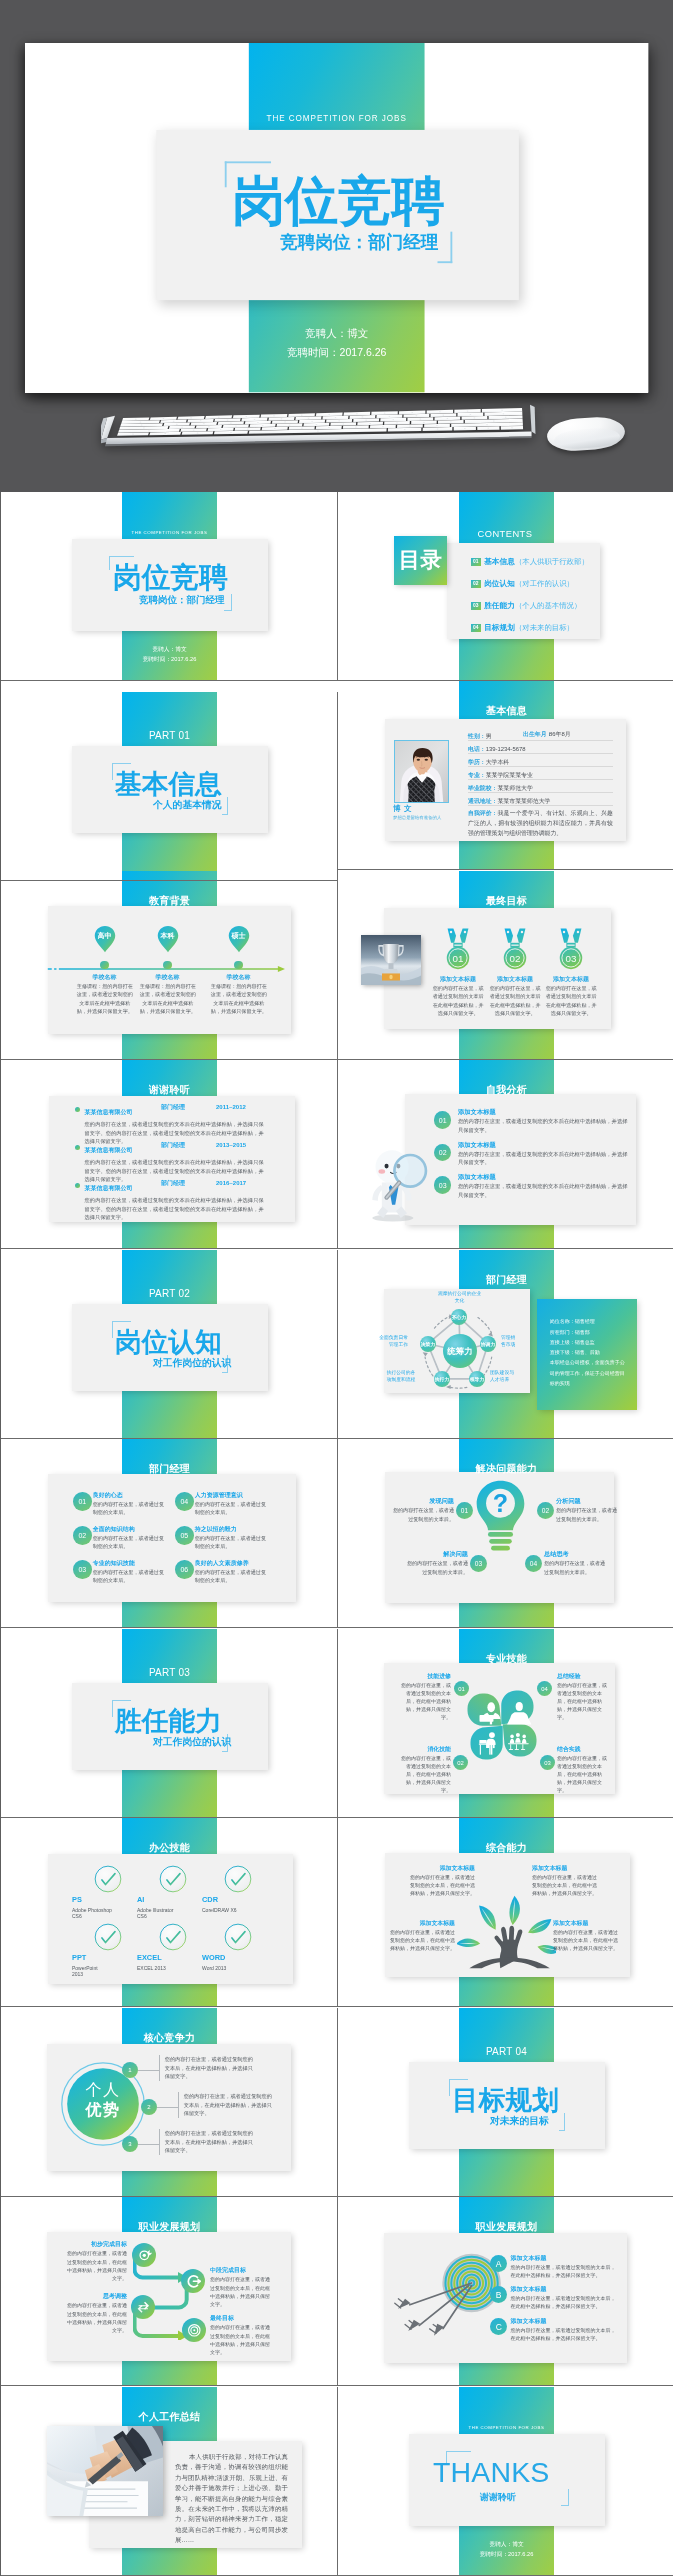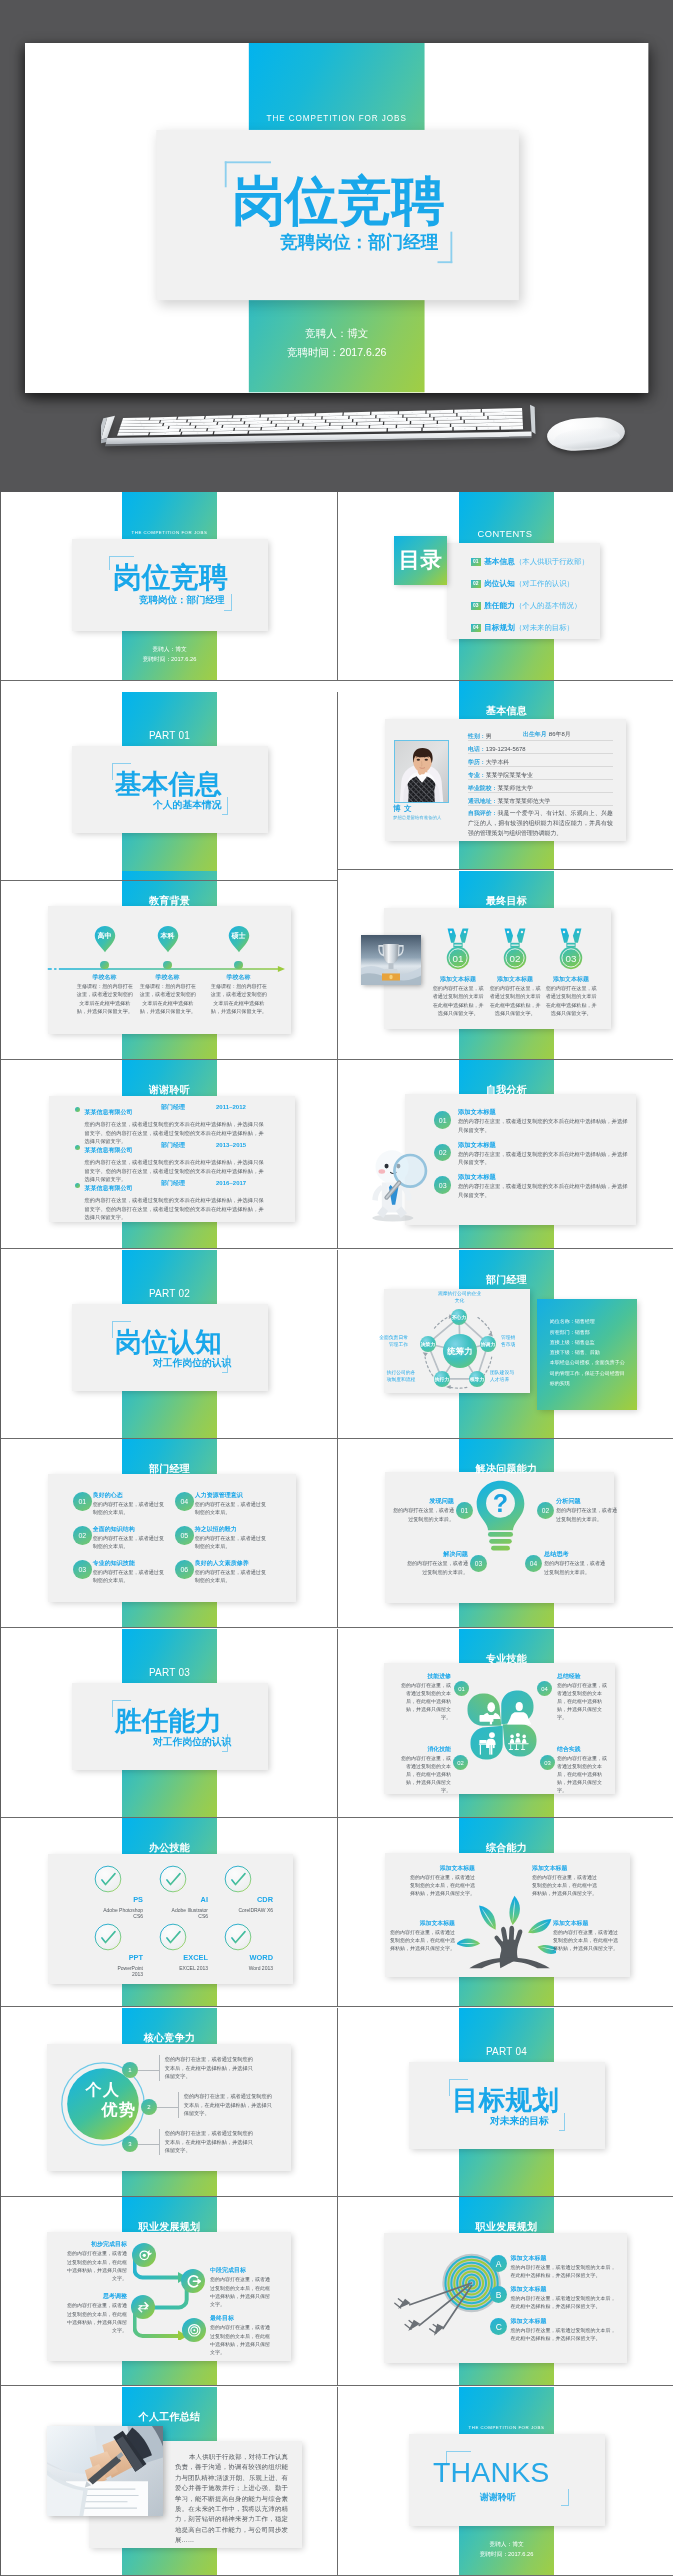--- a/index.html
+++ b/index.html
@@ -201,21 +201,21 @@
 .pr-n{position:absolute;width:15px;height:15px;border-radius:50%;color:#fff;font-size:5.9px;font-weight:400;
   display:flex;align-items:center;justify-content:center;background:linear-gradient(150deg,#2ab4cd,#7ac968);z-index:8}
 .pr-n.n0{left:116px;top:52px}
 .pr-n.n1{left:115px;top:126px}
 .pr-n.n2{left:202px;top:126px}
 .pr-n.n3{left:199px;top:52px}
 
 
 .of-panel{left:47px;top:36px;width:245px;height:130px}
 .of-grid{position:absolute;left:0;top:0;width:337px;height:189px;z-index:6}
-.of-it{position:absolute;width:71px;text-align:right}
+.of-it{position:absolute;width:71px;text-align:left}
 .of-it.i0{left:71px;top:47px}.of-it.i1{left:136px;top:47px}.of-it.i2{left:201px;top:47px}
 .of-it.i3{left:71px;top:105px}.of-it.i4{left:136px;top:105px}.of-it.i5{left:201px;top:105px}
 .of-ring{width:28px;height:28px;margin:0 auto}
 .of-ring svg{width:28px;height:28px}
 .of-a{color:#1ba7ea;font-size:7.4px;font-weight:700;margin-top:3.2px;line-height:1.1}
 .of-n{color:#545a60;font-size:5px;margin-top:2.4px;line-height:1.25}
 .of-v{color:#545a60;font-size:5px;line-height:1.25}
 
 
 .ov-panel{left:47px;top:35px;width:245px;height:124px}
@@ -226,22 +226,22 @@
 .ov-it.i1{left:194px;top:47px;text-align:left}
 .ov-it.i2{left:49px;top:102px;text-align:right}
 .ov-it.i3{left:215px;top:102px;text-align:left}
 .ov-t{color:#1ba7ea;font-size:5.9px;font-weight:700;margin-bottom:1.6px;line-height:1.1}
 .ov-b{color:#4f555b;font-size:5px;line-height:1.62;width:68px}
 
 
 .co-panel{left:46px;top:36px;width:244px;height:127px}
 .co-circ{position:absolute;left:59px;top:53px;width:86px;height:86px;z-index:7}
 .co-circ svg{width:86px;height:86px}
-.co-c1{position:absolute;left:0;top:21.4px;width:86px;text-align:center;color:#fff;font-size:16px;font-weight:700;letter-spacing:.09em;line-height:1}
-.co-c2{position:absolute;left:16px;top:41px;width:86px;text-align:center;color:#fff;font-size:16px;font-weight:700;letter-spacing:.09em;line-height:1}
+.co-c1{position:absolute;left:0;top:21.4px;width:86px;text-align:center;color:#fff;font-size:16px;font-weight:400;letter-spacing:.09em;line-height:1}
+.co-c2{position:absolute;left:0;top:41px;width:86px;text-align:center;color:#fff;font-size:16px;font-weight:700;letter-spacing:.09em;line-height:1}
 .co-it{position:absolute;z-index:7;width:138px}
 .co-it.i0{left:121px;top:54px}
 .co-it.i1{left:140px;top:91px}
 .co-it.i2{left:121px;top:128px}
 .co-n{position:absolute;left:0;top:0;width:16px;height:16px;border-radius:50%;color:#fff;font-size:6px;font-weight:400;
   display:flex;align-items:center;justify-content:center;background:linear-gradient(150deg,#2eb5c5,#81c95f);z-index:2}
 .co-it:after{content:"";position:absolute;left:16px;top:8px;width:21.4px;height:0.7px;background:#b4b9bd}
 .co-b{color:#4f555b;font-size:5.2px;line-height:1.68;margin-top:-7.1px;border-left:0.7px solid #b4b9bd;margin-left:37px;padding-left:4.7px;width:95px}
 
 

